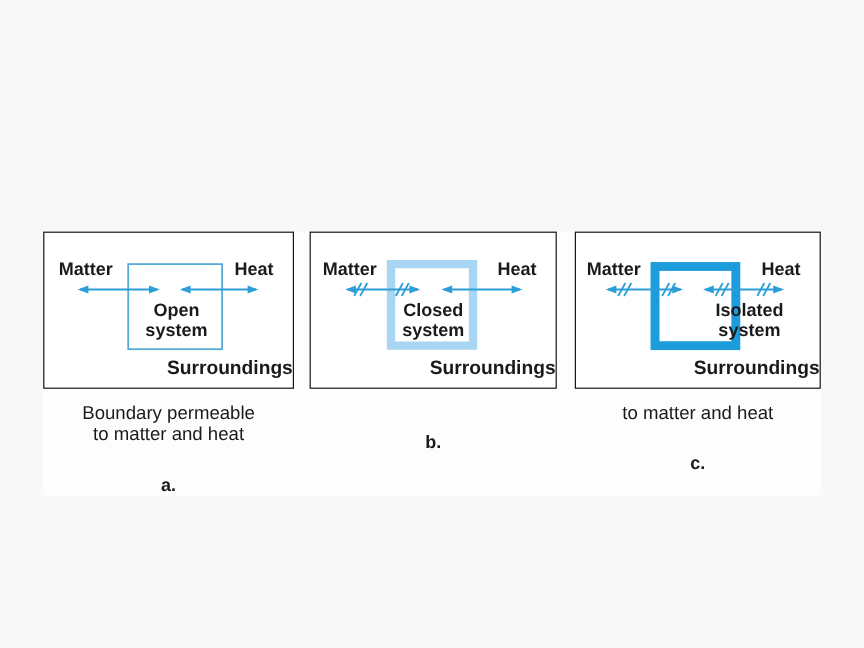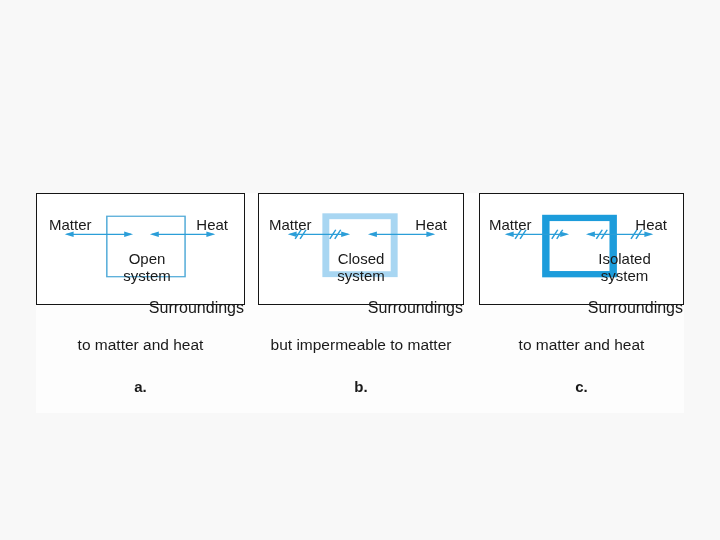--- a/index.html
+++ b/index.html
@@ -9,24 +9,25 @@
     font-family: "Liberation Sans", sans-serif;
     color: var(--text-color, #1a1a1a);
     overflow:hidden;
   }
   .stage { position:relative; width:720px; height:540px; }
   .figure {
     position:absolute; left:36px; top:193px; width:648px; height:220px;
     background: var(--figure-background, #fdfdfd);
   }
   .panel {
-    position:absolute; top:0; height:112px;
+    position:absolute; top:0; height:131px;
     box-sizing:border-box;
     border:1px solid var(--panel-border, #151515);
     background:#ffffff;
+    font-weight:bold;
   }
   .panel svg { position:absolute; left:0; top:0; width:100%; height:100%; }
   .flow-label {
     position:absolute; top:22px; font-size:15px; line-height:18px;
     white-space:nowrap;
   }
   .flow-label.heat { right:16px; }
   .system-label {
     position:absolute; top:56px; text-align:center;
     font-size:15px; line-height:17px;
@@ -123,28 +124,28 @@
       <div class="flow-label heat">Heat</div>
       <div class="system-label" style="left:63px;width:75px;padding-left:44px;">
         <div>Isolated</div>
         <div>system</div>
       </div>
       <div class="surroundings">Surroundings</div>
     </div>
 
     <div class="caption-col" style="left:0;width:209px;">
       <div class="caption">
+        <div>Boundary permeable</div>
         <div>to matter and heat</div>
       </div>
       <div class="letter">a.</div>
     </div>
 
     <div class="caption-col" style="left:222px;width:206px;">
       <div class="caption">
-        <div>but impermeable to matter</div>
       </div>
       <div class="letter">b.</div>
     </div>
 
     <div class="caption-col" style="left:443px;width:205px;">
       <div class="caption">
         <div>to matter and heat</div>
       </div>
       <div class="letter">c.</div>
     </div>

